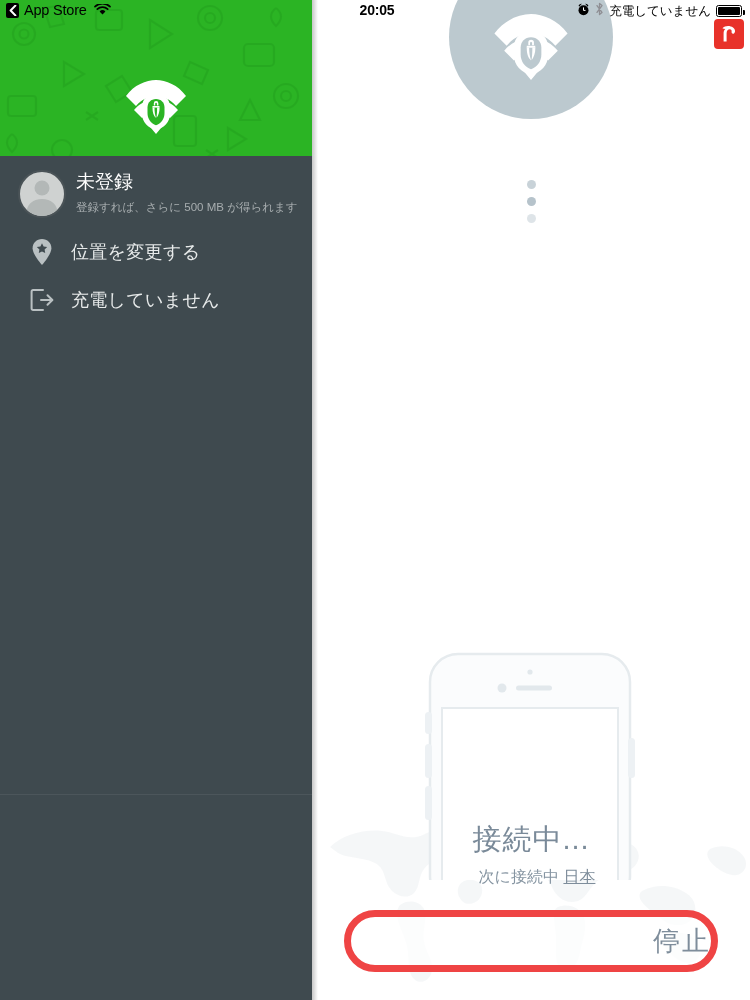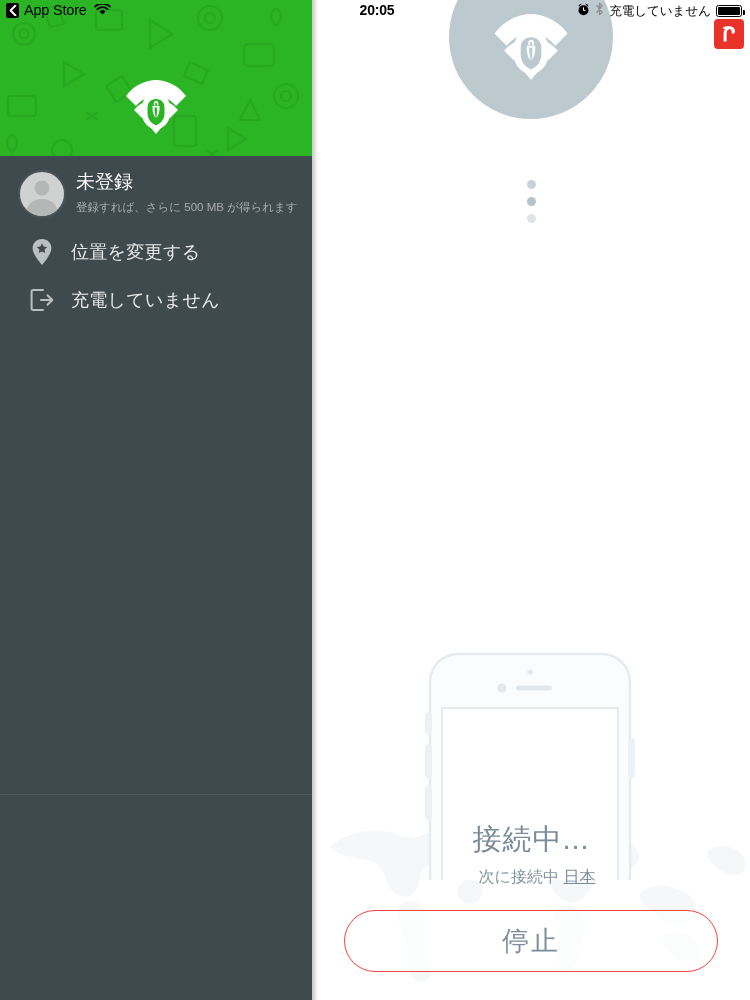--- a/index.html
+++ b/index.html
@@ -156,22 +156,22 @@
 
   #status-block {
     position:absolute; left:0; right:0; top:820px; text-align:center; z-index:6;
   }
   #status-title { font-size:29px; color:#7a8a99; letter-spacing:1px; line-height:38px; }
   #status-sub { margin-top:6px; font-size:16px; color:#8594a1; line-height:26px;padding-left:12px; }
   #status-sub .loc { text-decoration:underline; color:#7e8d9b; cursor:pointer; }
 
   #stop-button {
     position:absolute; left:32px; top:910px; width:374px; height:62px;
-    border:1px solid #ef4444; border-radius:31px; background:rgba(255,255,255,.72);
-    display:flex; align-items:center; justify-content:center; cursor:pointer; z-index:8;
+    border:7px solid #ef4444; border-radius:31px; background:rgba(255,255,255,.72);
+    display:flex; align-items:center; justify-content:flex-end; cursor:pointer; z-index:8;
   }
   #stop-button span { font-size:27px; color:#7e8d9b; letter-spacing:2px; }
 </style>
 </head>
 <body>
 
 <div id="app">
 
   <div id="sidebar">
 

